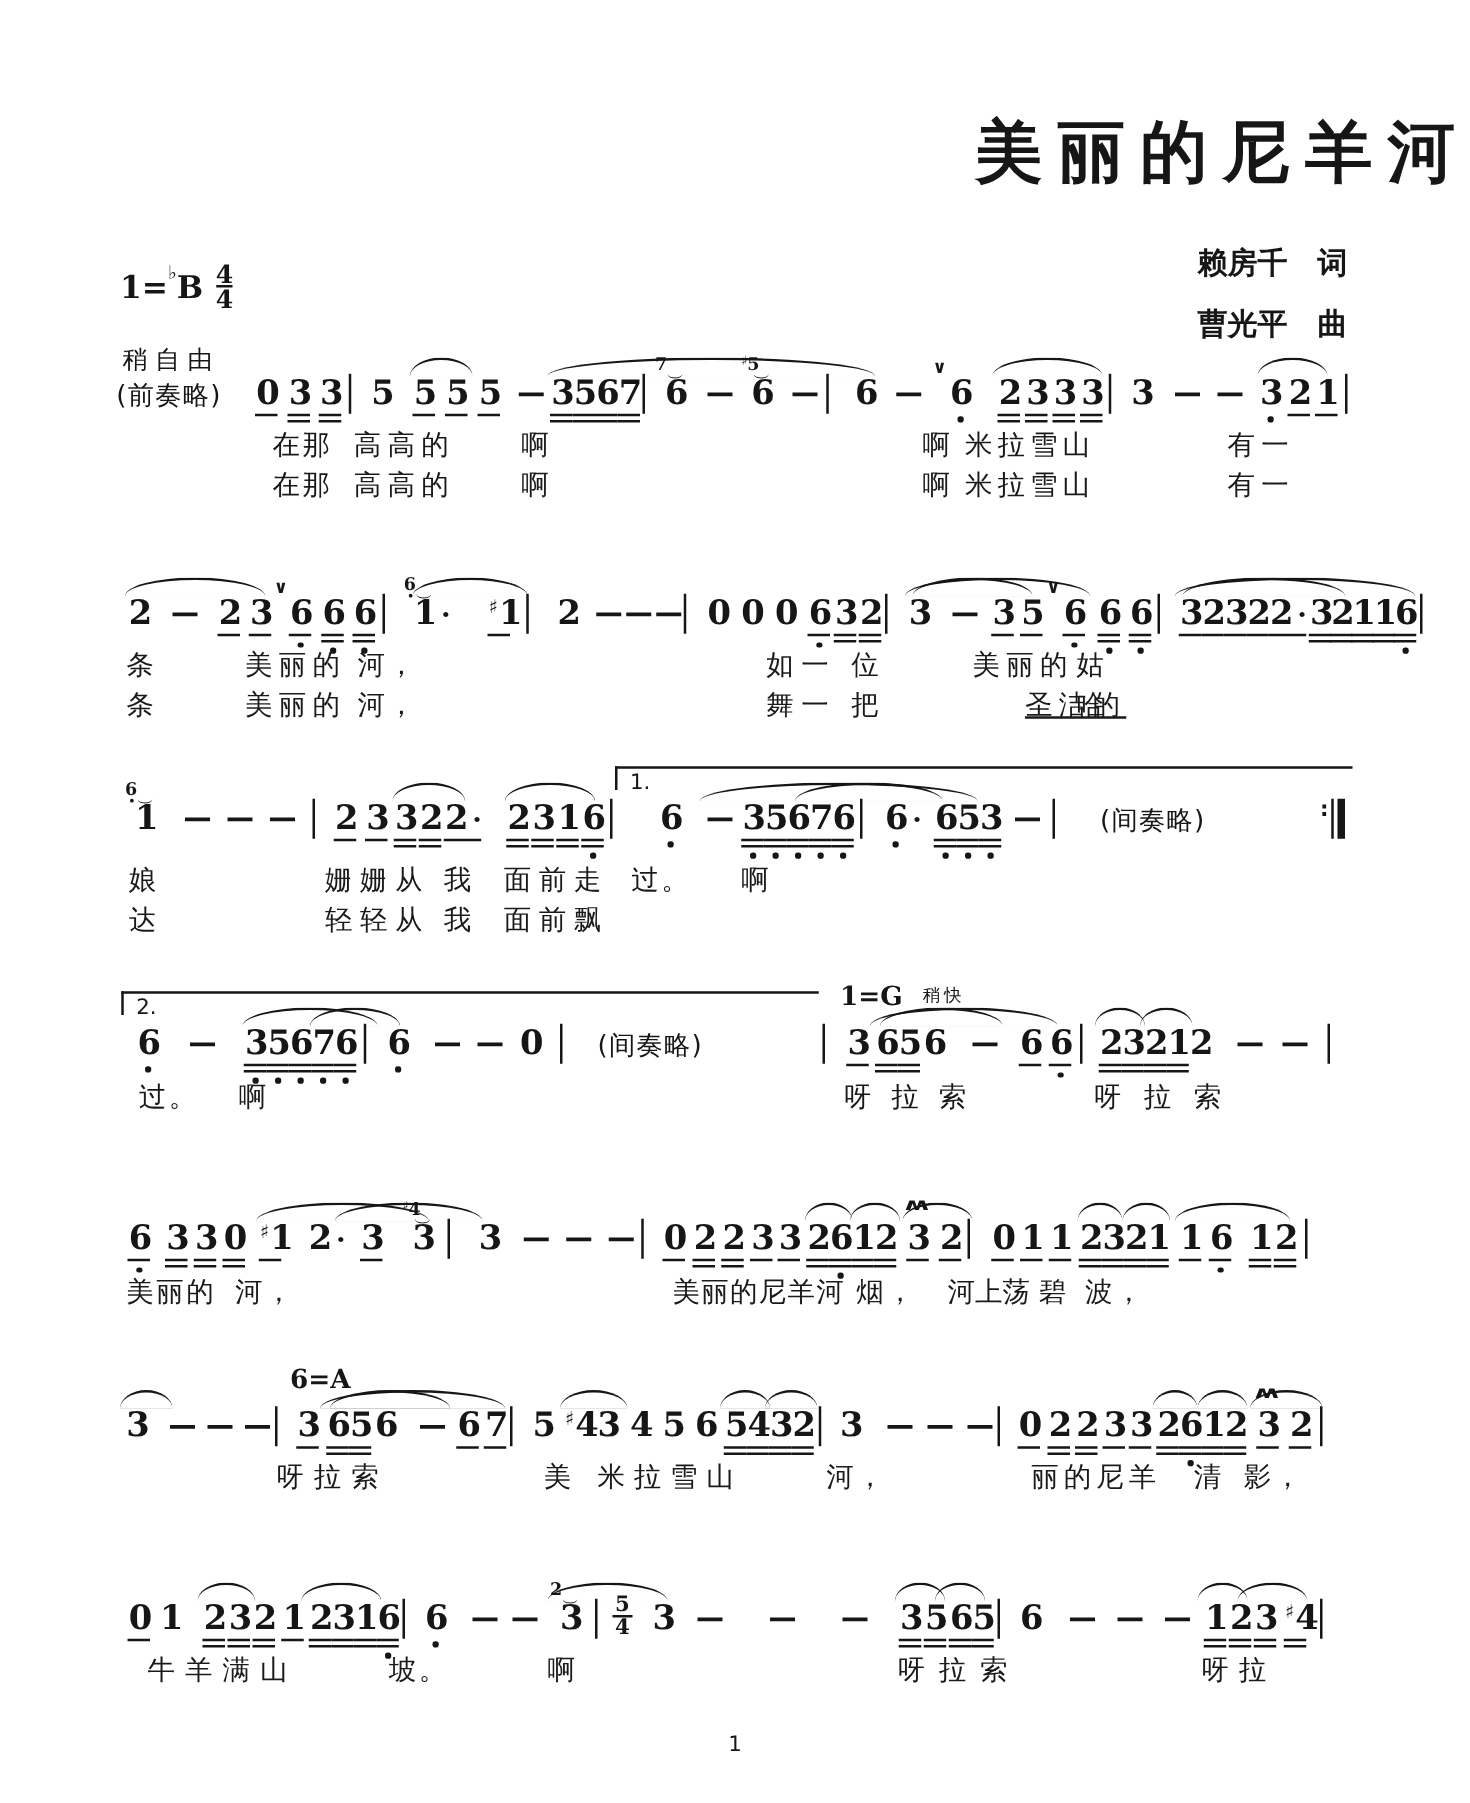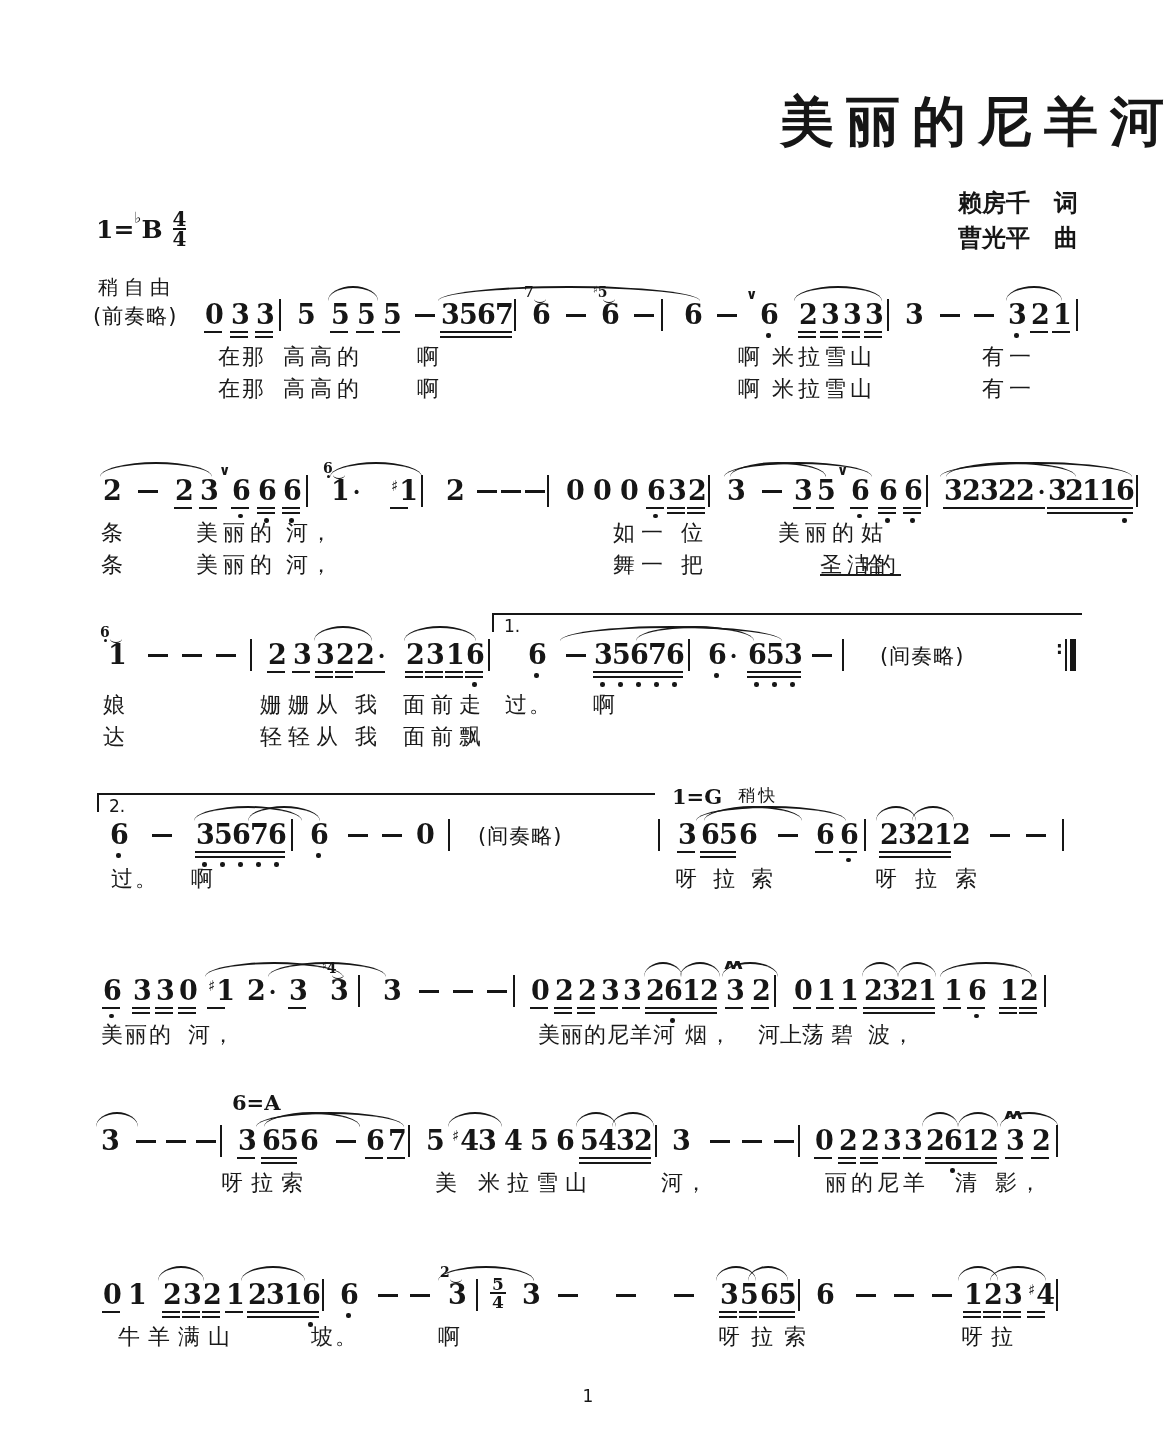--- a/index.html
+++ b/index.html
@@ -3,21 +3,21 @@
 <meta charset="utf-8">
 <style>
   html,body{margin:0;padding:0;background:#ffffff;}
   #sheet{position:relative;width:1176px;height:1442px;background:#ffffff;overflow:hidden;
          font-family:"DejaVu Sans",sans-serif;color:#161616;}
   
   .title{position:absolute;top:86px;left:0;width:100%;text-align:right;
          font-family:"DejaVu Serif",serif;font-weight:700;font-size:54px;letter-spacing:12px;}
   .subtitle{position:absolute;top:182px;left:0;width:100%;text-align:center;
             font-weight:700;font-size:25px;letter-spacing:4px;}
-  .credits{position:absolute;top:186px;right:98px;font-weight:700;font-size:24px;line-height:35px;white-space:pre;}
+  .credits{position:absolute;top:186px;right:98px;font-weight:700;font-size:24px;line-height:49px;white-space:pre;}
   .keysig{position:absolute;left:96px;top:210px;font-family:"DejaVu Serif",serif;font-weight:700;font-size:25px;}
   .keysig sup{font-size:15px;position:relative;top:-6px;}
   .meter{display:inline-block;vertical-align:-8px;margin-left:10px;text-align:center;
          font-size:20px;line-height:18px;font-weight:700;}
   .meter i{display:block;font-style:normal;}
   .meter .den{border-top:2.2px solid #161616;}
   .tempo{position:absolute;left:98px;top:274px;font-size:20px;letter-spacing:6px;}
   .pagenum{position:absolute;top:1386px;left:0;width:100%;text-align:center;font-size:17px;}
   
   .sysline{position:absolute;left:0;width:1176px;height:120px;}
@@ -42,21 +42,21 @@
   .ts .den{border-top:2px solid #161616;padding:0 2px;}
   .rep{position:absolute;top:-1px;height:32px;width:22px;}
   .rep .rc{position:absolute;left:0;top:3px;font-weight:700;font-size:17px;line-height:12px;}
   .rep .b1{position:absolute;left:9px;top:0;width:2.2px;height:32px;background:#161616;}
   .rep .b2{position:absolute;left:14px;top:0;width:6px;height:32px;background:#161616;}
   .arc{position:absolute;top:-14px;height:13px;border-top:2.2px solid #161616;
        border-radius:50% 50% 0 0 / 100% 100% 0 0;}
   .volta{position:absolute;top:-27px;border-top:2px solid #161616;border-left:2px solid #161616;height:17px;}
   .volta span{position:absolute;left:10px;top:1px;font-size:17px;}
   .keych{position:absolute;top:-36px;font-family:"DejaVu Serif",serif;font-weight:700;font-size:21px;white-space:nowrap;}
-  .keych .sub{font-family:"DejaVu Sans",sans-serif;font-weight:400;font-size:17px;margin-left:16px;
+  .keych .sub{font-family:"DejaVu Sans",sans-serif;font-weight:400;font-size:14px;margin-left:16px;
               position:relative;top:-3px;letter-spacing:3px;}
   .lyr{position:absolute;font-size:22px;color:#1a1a1a;white-space:nowrap;line-height:26px;}
 </style>
 </head>
 <body>
 
 <div id="sheet">
   <div class="title">美丽的尼羊河</div>
   <div class="credits"><span>赖房千　词</span>
 <span>曹光平　曲</span></div>

